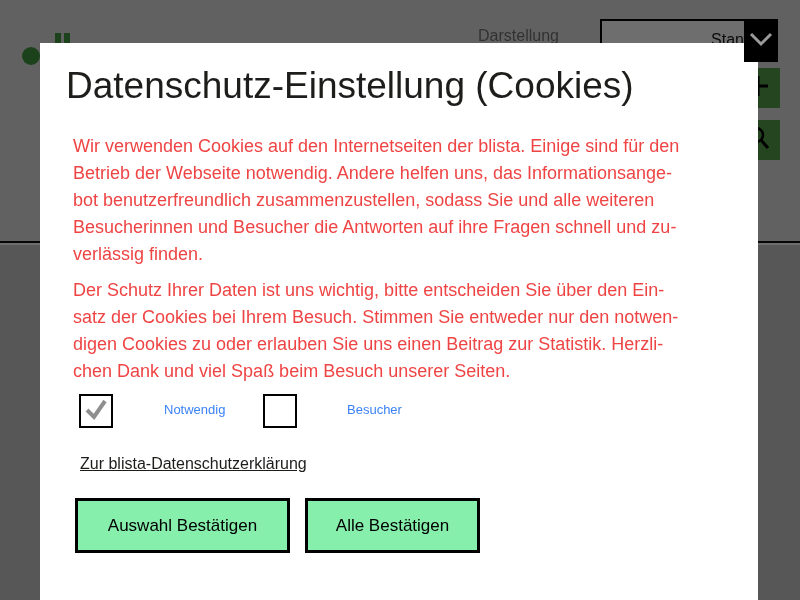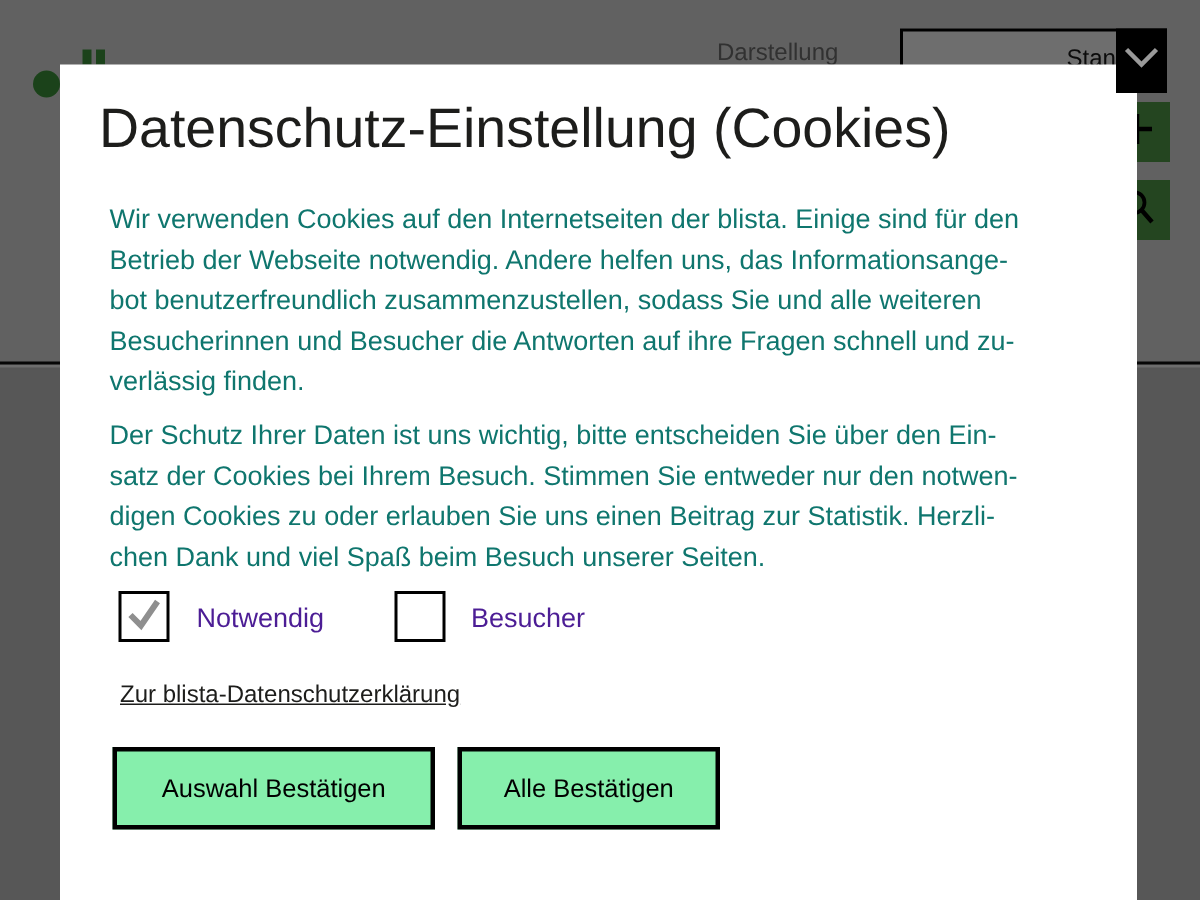--- a/index.html
+++ b/index.html
@@ -24,24 +24,24 @@
   
   .overlay{position:absolute;left:0;top:0;width:800px;height:600px;background:rgba(0,0,0,0.57);z-index:10;}
 
   
   .select-arrow-box{position:absolute;left:744px;top:19px;width:34px;height:43px;background:#000;z-index:30;
     display:flex;align-items:center;justify-content:center;cursor:pointer;}
 
   
   .dialog{position:absolute;left:40px;top:43px;width:718px;height:572px;background:#fff;z-index:20;color:#1d1d1b;}
   .dialog-title{position:absolute;left:26px;top:22px;font-size:37px;font-weight:400;white-space:nowrap;color:#1d1d1b;}
-  .pline{position:absolute;left:33px;font-size:18px;line-height:27px;white-space:nowrap;color:#0f766e;}
+  .pline{position:absolute;left:33px;font-size:18px;line-height:27px;white-space:nowrap;color:#ef4444;}
   .checkbox{position:absolute;top:351px;width:34px;height:34px;border:2px solid #000;background:#fff;display:flex;align-items:center;justify-content:center;cursor:pointer;}
   .checkbox.cb1{left:39px;} .checkbox.cb2{left:223px;}
-  .cb-label{position:absolute;top:359px;font-size:18px;white-space:nowrap;color:#4c1d95;}
+  .cb-label{position:absolute;top:359px;font-size:13px;white-space:nowrap;color:#3b82f6;margin-left:33px;}
   .cb-label.l1{left:91px;} .cb-label.l2{left:274px;}
   .privacy-link{position:absolute;left:40px;top:412px;font-size:16px;color:#1d1d1b;text-decoration:underline;white-space:nowrap;cursor:pointer;}
   .dlg-btn{position:absolute;top:455px;height:55px;background:#86efac;border:3px solid #000;font-family:"Liberation Sans",sans-serif;
     font-size:17px;color:#000;display:flex;align-items:center;justify-content:center;cursor:pointer;white-space:nowrap;}
   .dlg-btn.b1{left:35px;width:215px;} .dlg-btn.b2{left:265px;width:175px;}
 </style>
 </head>
 <body>
 
 <div class="screen">

